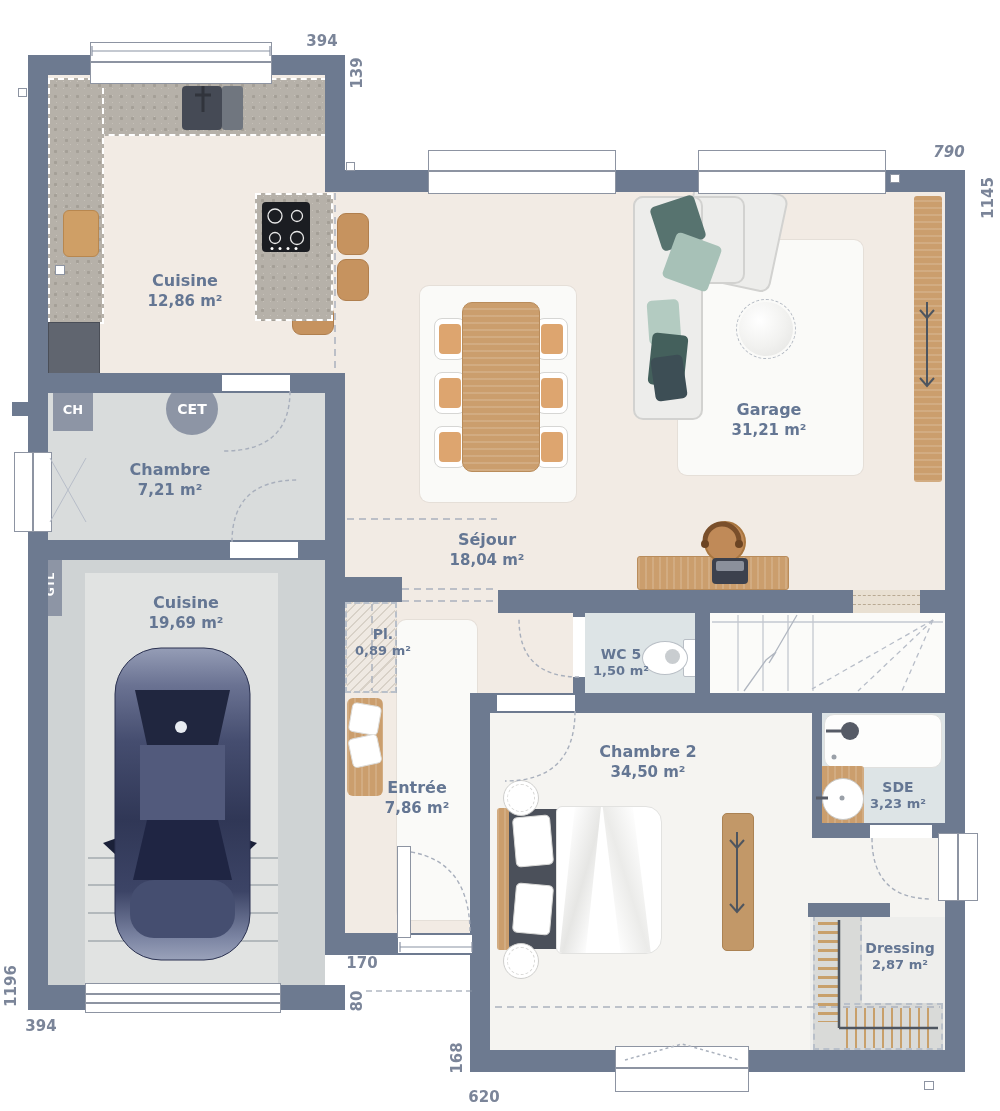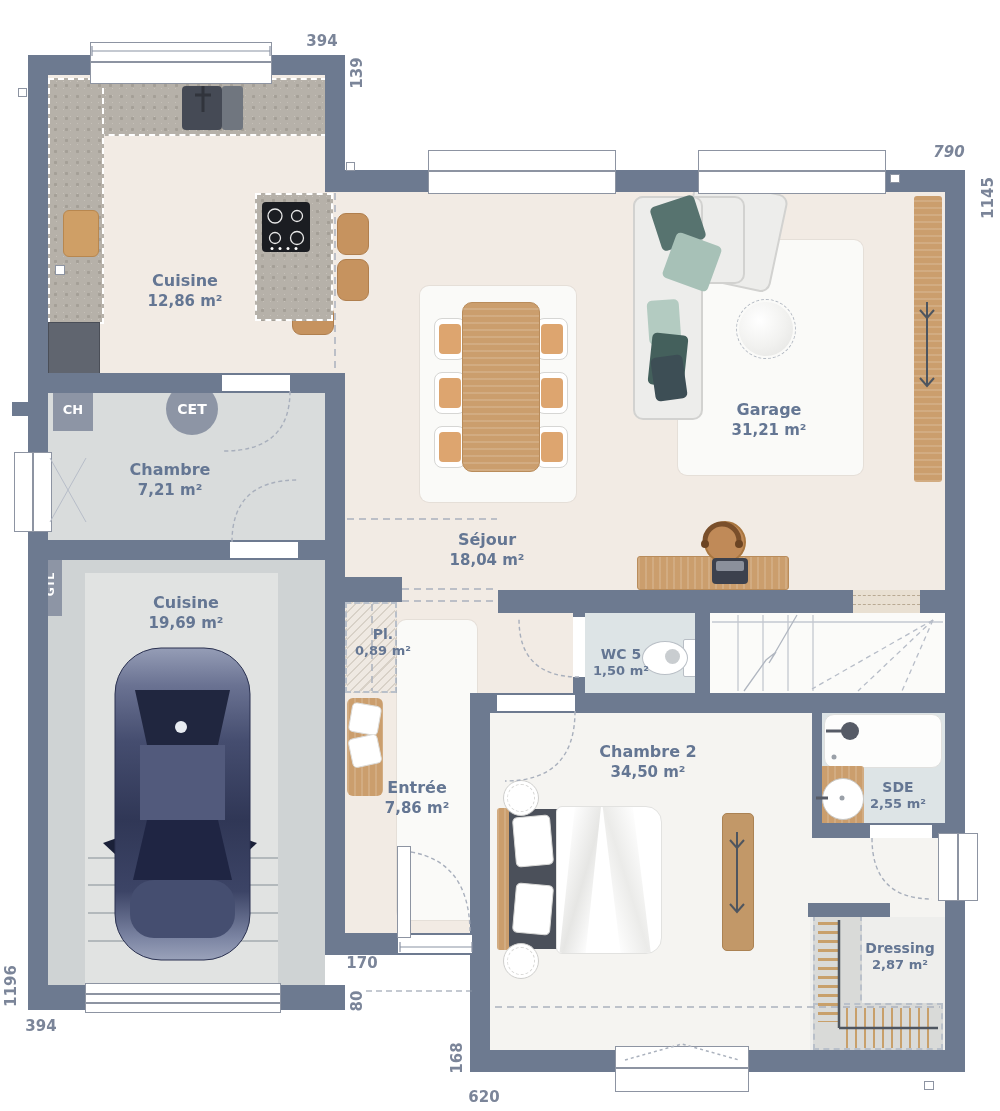--- a/index.html
+++ b/index.html
@@ -373,21 +373,21 @@
   <div class="rlabel small" style="left:621px;top:663px;">
     <div class="rname">WC 5</div>
     <div class="rarea">1,50 m²</div>
   </div>
   <div class="rlabel" style="left:648px;top:762px;">
     <div class="rname">Chambre 2</div>
     <div class="rarea">34,50 m²</div>
   </div>
   <div class="rlabel small" style="left:898px;top:796px;">
     <div class="rname">SDE</div>
-    <div class="rarea">2,55 m²</div>
+    <div class="rarea">3,23 m²</div>
   </div>
   <div class="rlabel small" style="left:900px;top:957px;">
     <div class="rname">Dressing</div>
     <div class="rarea">2,87 m²</div>
   </div>
 
   <span class="dim" style="left:322px;top:41px;">394</span>
   <span class="dim vert" style="left:357px;top:73px;">139</span>
   <span class="dim" style="left:949px;top:152px;font-style:italic;">790</span>
   <span class="dim vert" style="left:988px;top:198px;">1145</span>

